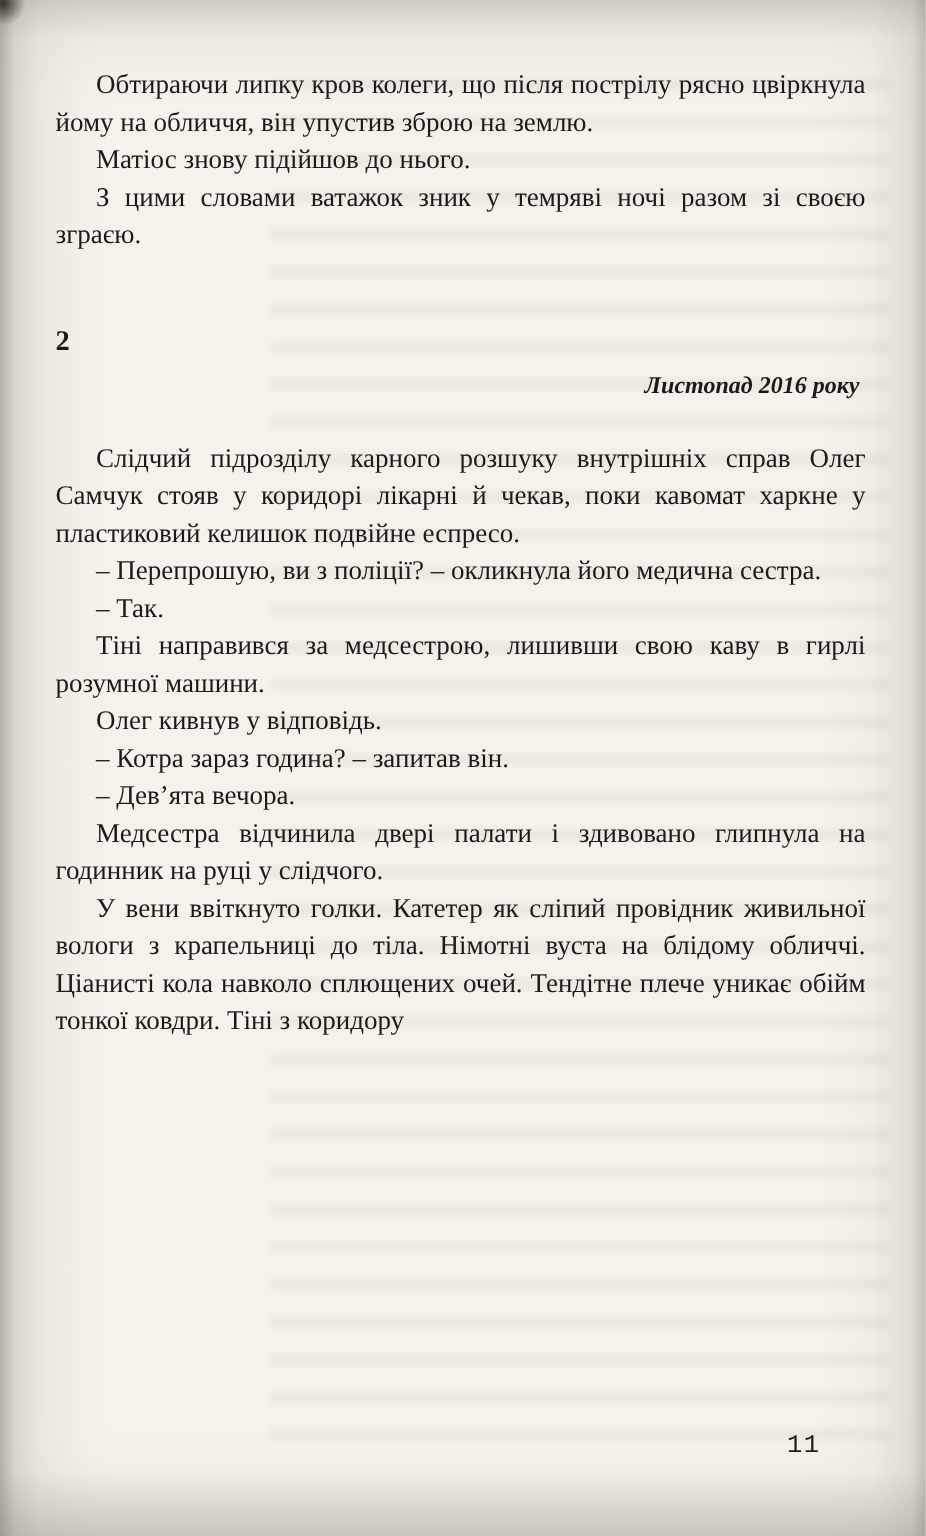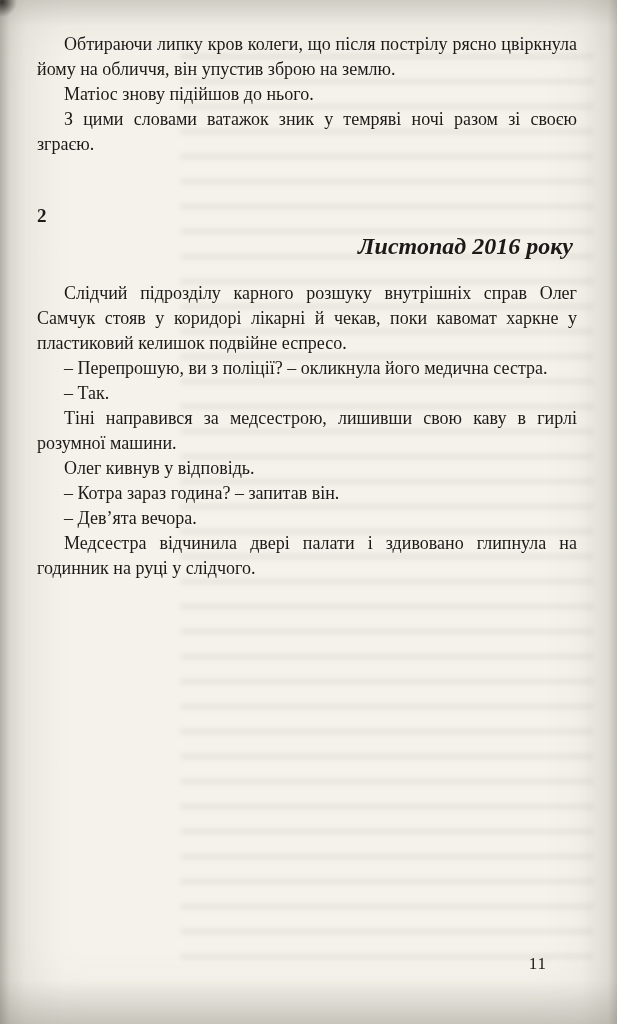--- a/index.html
+++ b/index.html
@@ -38,21 +38,21 @@
       to bottom,
       rgba(0,0,0,0) 0px,  rgba(0,0,0,0) 13px,
       rgba(118,112,100,0.065) 13px, rgba(118,112,100,0.065) 20px,
       rgba(0,0,0,0) 20px, rgba(0,0,0,0) 25px
     );
     filter: blur(2px);
     pointer-events: none;
   }
   .content {
     position: absolute;
-    top: 32px;
+    top: 44px;
     left: 37px;
     right: 40px;
     font-size: 18px;
     line-height: 25px;
   }
   .content p {
     margin: 0;
     text-indent: 27px;
     text-align: justify;
   }
@@ -62,31 +62,32 @@
   }
   .chapter-number {
     font-weight: bold;
     font-size: 19px;
     line-height: 26px;
     margin-bottom: 4px;
   }
   .chapter-date {
     font-weight: bold;
     font-style: italic;
-    font-size: 24px;
+    font-size: 16px;
     line-height: 26px;
     text-align: right;
     padding-right: 4px;
   }
   .page-number {
     position: absolute;
     right: 70px;
     bottom: 50px;
     font-size: 17px;
     letter-spacing: 1px;
+    font-family: Liberation Mono, monospace;
   }
 </style>
 </head>
 <body>
 
 <div class="scan">
   <div class="bleed"></div>
 
   <div class="content">
 
@@ -103,18 +104,19 @@
 
     <div>
         <p>Слідчий підрозділу карного розшуку внутрішніх справ Олег Самчук стояв у коридорі лікарні й чекав, поки кавомат харкне у пластиковий келишок подвійне еспресо.</p>
         <p>– Перепрошую, ви з поліції? – окликнула його медична сестра.</p>
         <p>– Так.</p>
         <p>Тіні направився за медсестрою, лишивши свою каву в гирлі розумної машини.</p>
         <p>Олег кивнув у відповідь.</p>
         <p>– Котра зараз година? – запитав він.</p>
         <p>– Дев’ята вечора.</p>
         <p>Медсестра відчинила двері палати і здивовано глипнула на годинник на руці у слідчого.</p>
+        <p>У вени ввіткнуто голки. Катетер як сліпий провідник живильної вологи з крапельниці до тіла. Німотні вуста на блідому обличчі. Ціанисті кола навколо сплющених очей. Тендітне плече уникає обійм тонкої ковдри. Тіні з коридору</p>
       </div>
 
   </div>
 
   <div class="page-number">11</div>
 </div>
 
 </body></html>

